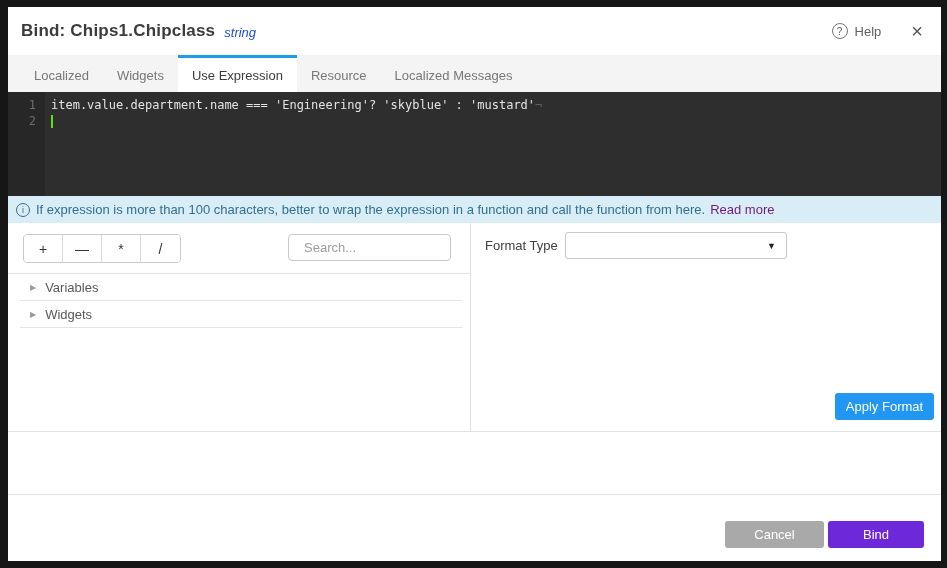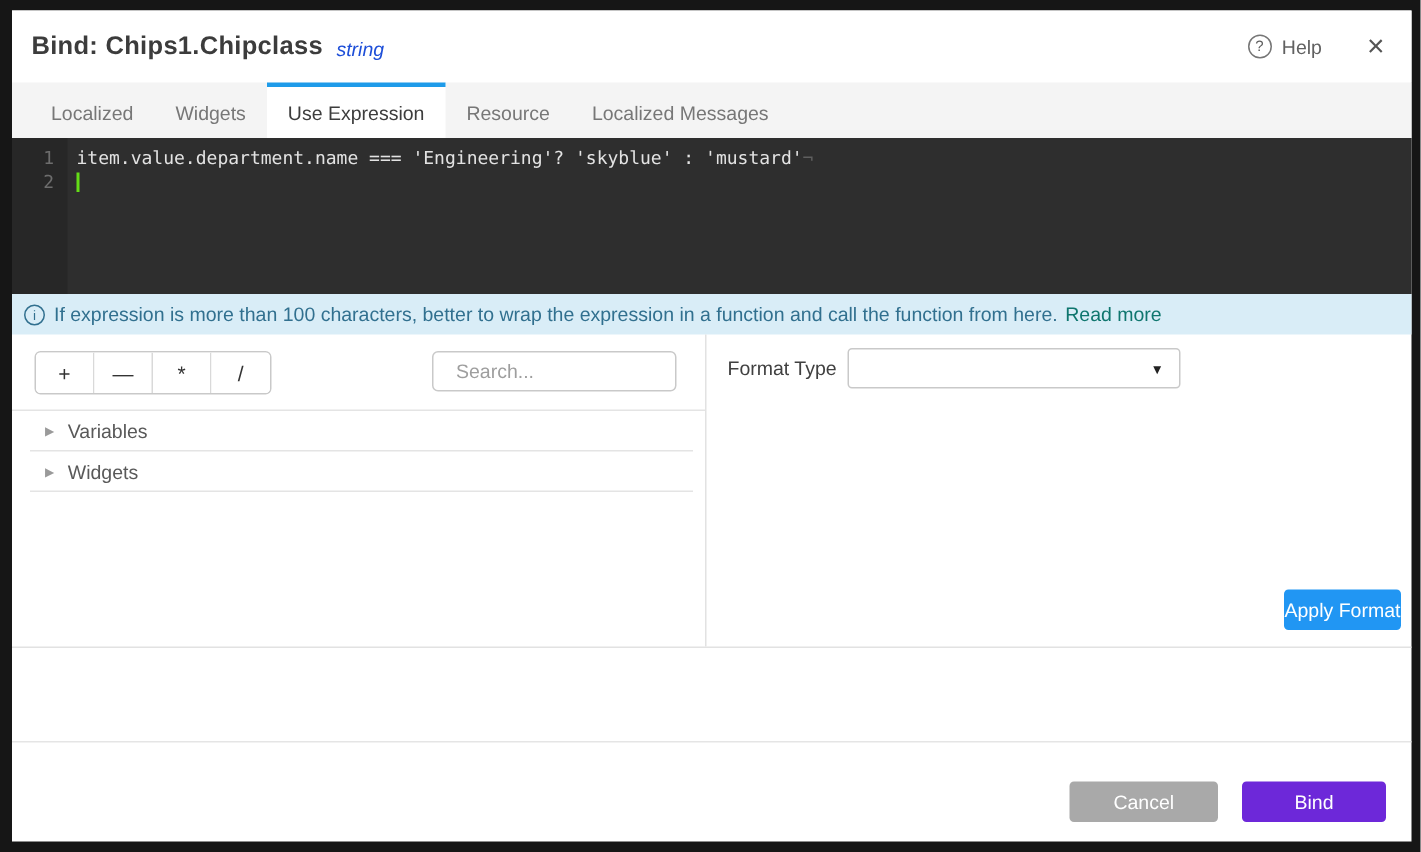--- a/index.html
+++ b/index.html
@@ -34,21 +34,21 @@
   .code-area { flex:1; padding:5px 0 0 6px; }
   .code-line { height:16px; line-height:16px; color:#e3e3e3; white-space:pre; }
   .eol { color:#5f5f5f; }
   .cursor { display:inline-block; width:2px; height:13px; background:#64dd17; vertical-align:middle; }
 
   
   .info-bar { position:absolute; left:0; top:189px; width:100%; height:27px; background:#d9edf7;
               display:flex; align-items:center; padding:0 10px 0 8px; font-size:13px; color:#31708f; }
   .info-circle { width:14px; height:14px; border:1px solid #31708f; border-radius:50%; flex-shrink:0;
                  display:flex; align-items:center; justify-content:center; font-size:9px; margin-right:6px; }
-  .read-more { color:#0f766e; margin-left:5px; cursor:pointer; }
+  .read-more { color:#701a75; margin-left:5px; cursor:pointer; }
 
   
   .panels { position:absolute; left:0; top:216px; width:100%; height:209px; display:flex;
             border-bottom:1px solid #e2e2e2; }
   .left-panel { width:463px; position:relative; border-right:1px solid #e2e2e2; }
   .right-panel { flex:1; position:relative; }
 
   .op-group { position:absolute; left:15px; top:11px; height:29px; display:flex;
               border:1px solid #c9c9c9; border-radius:4px; overflow:hidden; background:#fff; }
   .op-btn { width:39px; height:100%; background:#fff; border:none; border-right:1px solid #d9d9d9;
@@ -68,27 +68,27 @@
   .tree-item .t-label { font-size:13px; color:#595959; }
   .tree-divider { height:1px; background:#e4e4e4; margin:0 8px 0 12px; }
 
   .format-row { position:absolute; left:14px; top:9px; display:flex; align-items:center; }
   .format-label { font-size:13px; color:#404040; width:80px; }
   .format-select { width:222px; height:27px; border:1px solid #c9c9c9; border-radius:3px; background:#fff;
                    display:flex; align-items:center; justify-content:space-between;
                    padding:0 10px; font-size:13px; color:#444; cursor:pointer; }
   .dd-arrow { font-size:9px; color:#222; }
 
-  .apply-btn { position:absolute; right:7px; bottom:11px; width:78px; height:27px; background:#2196f3;
+  .apply-btn { position:absolute; right:7px; bottom:11px; width:99px; height:27px; background:#2196f3;
                color:#fff; border:none; border-radius:3px; font-size:13px; cursor:pointer;
                font-family:"Liberation Sans",sans-serif; }
 
   
   .footer { position:absolute; left:0; top:487px; width:100%; height:47px; border-top:1px solid #e5e5e5;
-            display:flex; align-items:flex-start; justify-content:flex-end; padding:26px 17px 0 0; gap:16px; }
+            display:flex; align-items:flex-start; justify-content:flex-end; padding:26px 17px 0 0; gap:4px; }
   .btn { height:27px; border:none; border-radius:3px; font-size:13px; color:#fff; cursor:pointer;
          font-family:"Liberation Sans",sans-serif; }
   .btn-cancel { width:99px; background:#a9a9a9; }
   .btn-bind { width:96px; background:#6d28d9; }
 </style>
 </head>
 <body>
 
 <div class="dialog">
 

